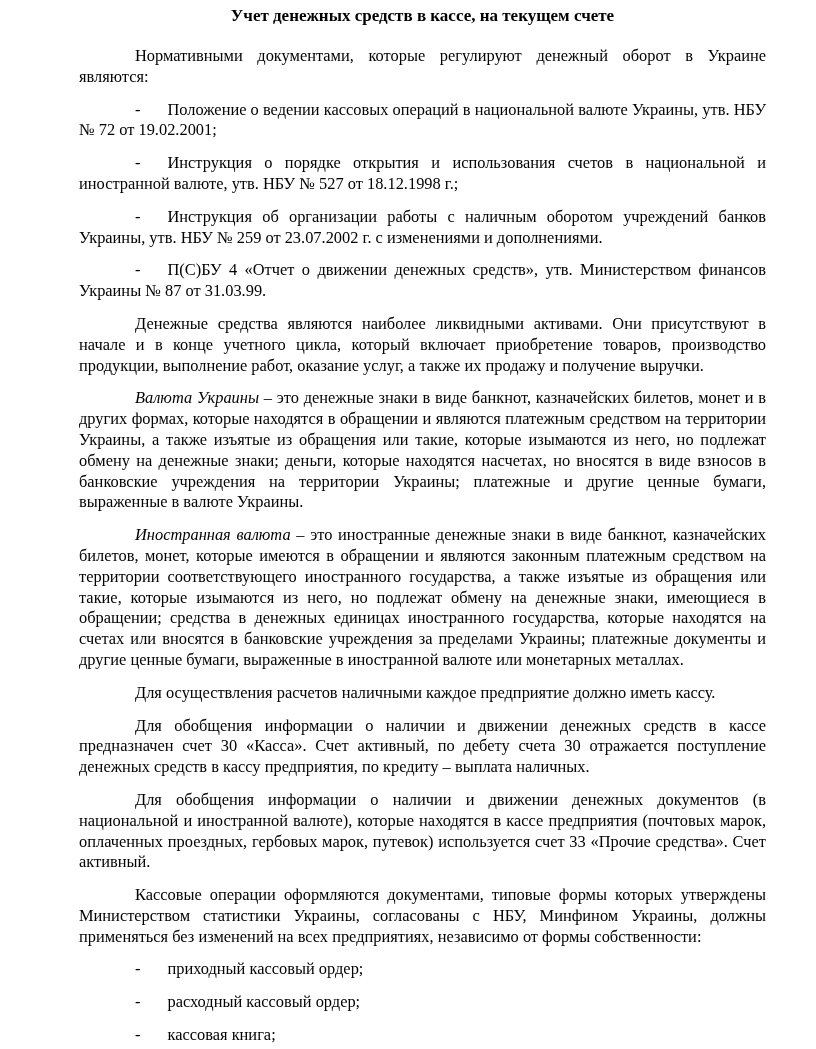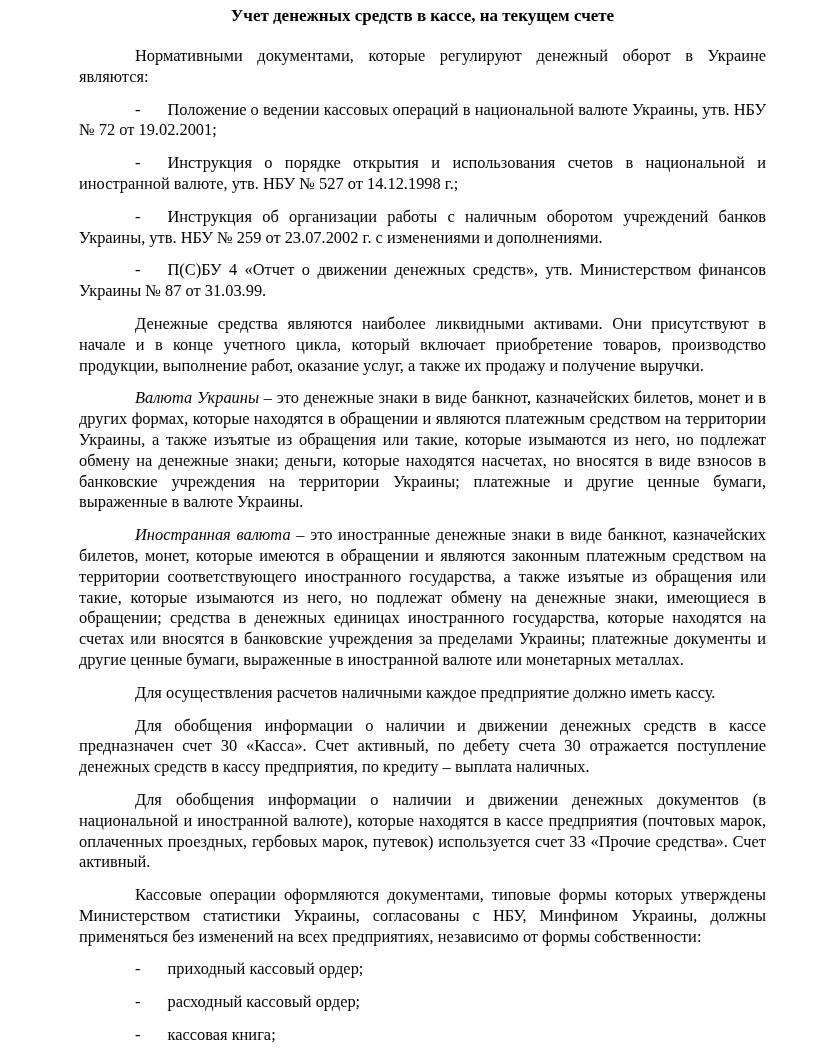--- a/index.html
+++ b/index.html
@@ -48,21 +48,21 @@
   }
 </style>
 </head>
 <body>
 
 <div class="page">
   <h1 class="doc-title">Учет денежных средств в кассе, на текущем счете</h1>
   <div class="doc-body" id="doc-body">
       <p class="paragraph">Нормативными документами, которые регулируют денежный оборот в Украине являются:</p>
       <p class="list-item"><span class="dash">-</span><span class="btext">Положение о ведении кассовых операций в национальной валюте Украины, утв. НБУ № 72 от 19.02.2001;</span></p>
-      <p class="list-item"><span class="dash">-</span><span class="btext">Инструкция о порядке  открытия и использования счетов в национальной и иностранной валюте, утв. НБУ № 527 от 14.12.1998 г.;</span></p>
+      <p class="list-item"><span class="dash">-</span><span class="btext">Инструкция о порядке  открытия и использования счетов в национальной и иностранной валюте, утв. НБУ № 527 от 18.12.1998 г.;</span></p>
       <p class="list-item"><span class="dash">-</span><span class="btext">Инструкция об организации работы с наличным оборотом учреждений банков Украины, утв. НБУ № 259 от 23.07.2002 г. с изменениями и дополнениями.</span></p>
       <p class="list-item"><span class="dash">-</span><span class="btext">П(С)БУ 4 «Отчет о движении денежных средств», утв. Министерством финансов Украины № 87 от 31.03.99.</span></p>
       <p class="paragraph">Денежные средства являются наиболее ликвидными активами. Они присутствуют в начале и в конце учетного цикла, который включает приобретение товаров, производство продукции, выполнение работ, оказание услуг, а также их продажу и получение выручки.</p>
       <p class="paragraph"><span class="lead-term">Валюта Украины</span> – это денежные знаки в виде банкнот, казначейских билетов, монет и в других формах, которые находятся в обращении и являются платежным средством на территории Украины, а также изъятые из обращения или такие, которые изымаются из него, но подлежат обмену на денежные знаки; деньги, которые находятся насчетах, но вносятся в виде взносов в банковские учреждения на территории Украины; платежные и другие ценные бумаги, выраженные в валюте Украины.</p>
       <p class="paragraph"><span class="lead-term">Иностранная валюта</span> – это иностранные денежные знаки в виде банкнот, казначейских билетов, монет, которые имеются в обращении и являются законным платежным средством на территории соответствующего иностранного государства, а также изъятые из обращения или такие, которые изымаются из него, но подлежат обмену на денежные знаки, имеющиеся в обращении; средства в денежных единицах иностранного государства, которые находятся на счетах или вносятся в банковские учреждения за пределами Украины; платежные документы и другие ценные бумаги, выраженные в иностранной валюте или монетарных металлах.</p>
       <p class="paragraph">Для осуществления расчетов наличными каждое предприятие должно иметь кассу.</p>
       <p class="paragraph">Для обобщения информации о наличии и движении денежных средств в кассе предназначен счет 30 «Касса». Счет активный, по дебету счета 30 отражается поступление денежных средств в кассу предприятия, по кредиту – выплата наличных.</p>
       <p class="paragraph">Для обобщения информации о наличии и движении денежных документов (в национальной и иностранной валюте), которые находятся в кассе предприятия (почтовых марок, оплаченных проездных, гербовых марок, путевок) используется счет 33 «Прочие средства». Счет активный.</p>
       <p class="paragraph">Кассовые операции оформляются документами, типовые формы которых утверждены Министерством статистики Украины, согласованы с НБУ, Минфином Украины, должны применяться без изменений на всех предприятиях, независимо от формы собственности:</p>
       <p class="list-item"><span class="dash">-</span><span class="btext">приходный кассовый ордер;</span></p>

